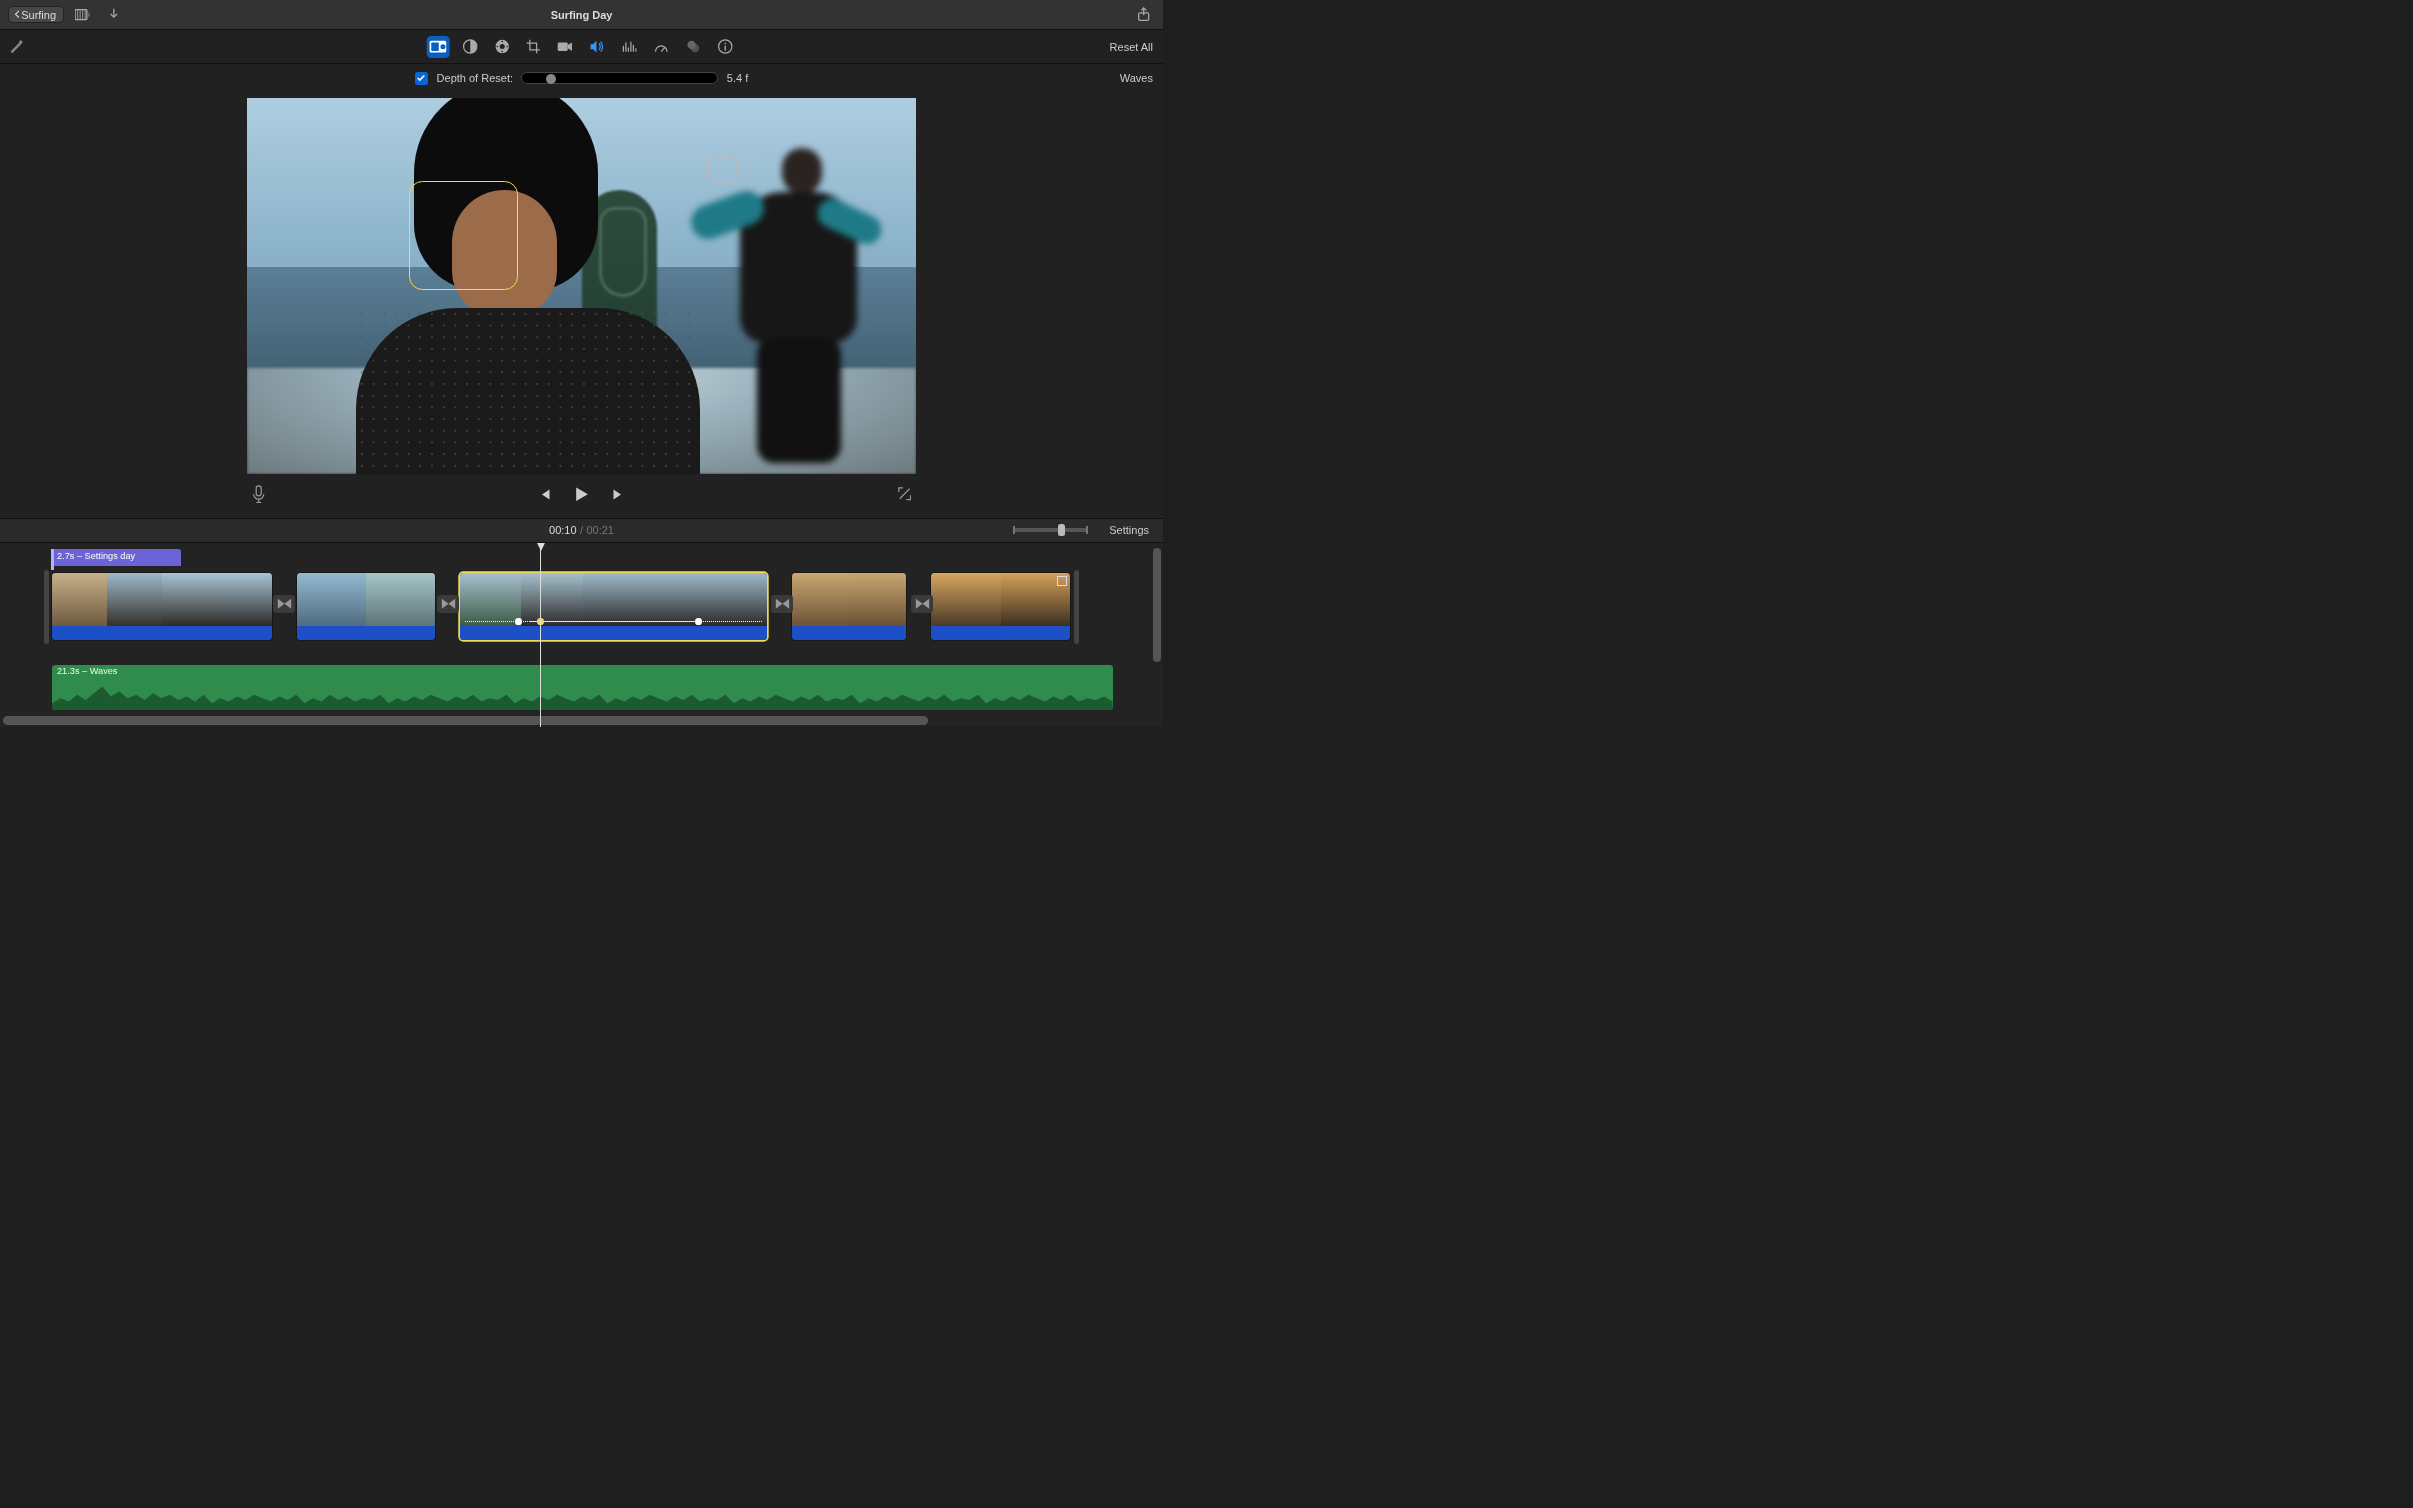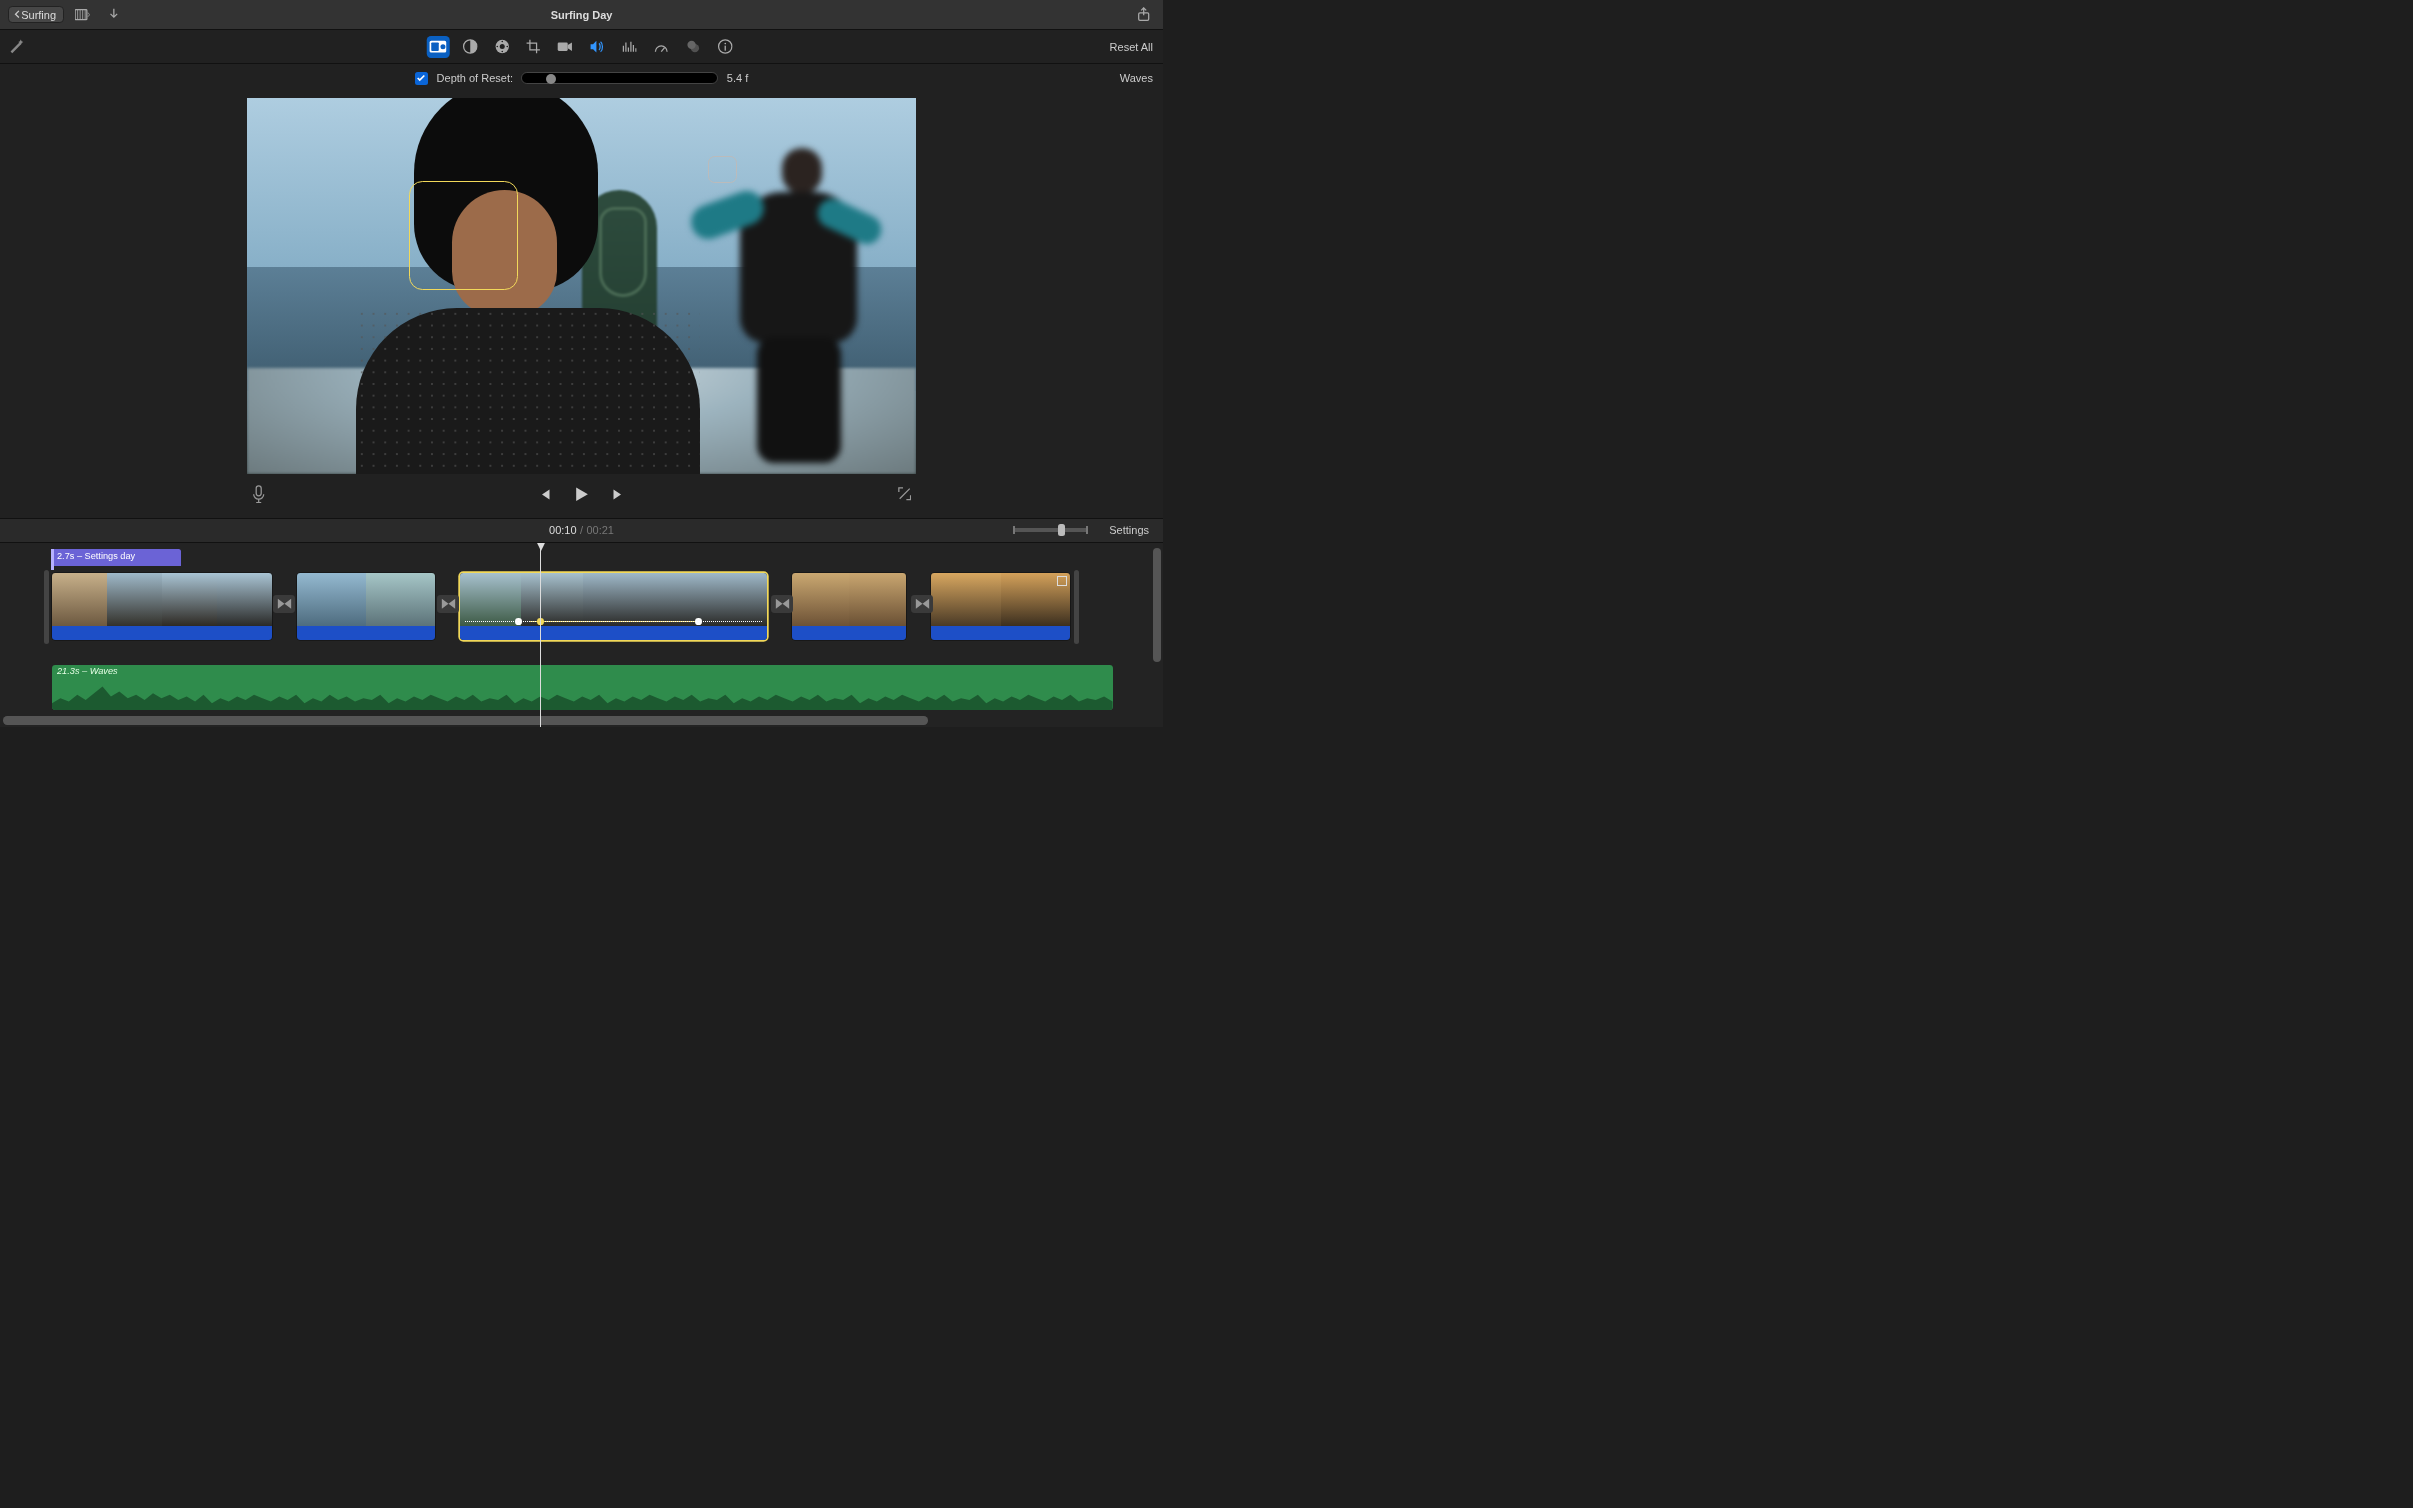--- a/index.html
+++ b/index.html
@@ -105,21 +105,21 @@
     .t3 span:nth-child(3){background:linear-gradient(180deg,#9fb9c9,#2a2a28);}
     .t3 span:nth-child(4){background:linear-gradient(180deg,#9fb9c9,#2a2a28);}
     .t3 span:nth-child(5){background:linear-gradient(180deg,#9fb9c9,#2a2a28);}
     .t4 span:nth-child(1){background:linear-gradient(180deg,#caa871,#6d5236);}
     .t4 span:nth-child(2){background:linear-gradient(180deg,#c9a670,#6a5034);}
     .t5 span:nth-child(1){background:linear-gradient(180deg,#d8a760,#4a3a26);}
     .t5 span:nth-child(2){background:linear-gradient(180deg,#d4a15a,#3c2f1f);}
     .t5 .endcap { position:absolute; top:3.4px; right:3.4px; width:10px; height:10px; border:1.7px solid #ddd; }
 
     .audio-track { position: absolute; top: 122px; left: 52px; right: 50px; height: 45px; background: #2f8c4c; border-radius: 3.4px; overflow: hidden; }
-    .audio-label { position: absolute; top: 1.7px; left: 5px; font-size: 9.2px; color: #e6ffe6; font-style: italic; }
+    .audio-label { position: absolute; top: 1.7px; left: 5px; font-size: 9.2px; color: #e6ffe6; }
     .wave { position: absolute; inset: 13.4px 0 0 0; }
     .wave path { fill: #1c5a30; }
 
     .h-scroll { position: absolute; bottom: 1.7px; left: 3.4px; right: 3.4px; height: 8.4px; }
     .h-thumb { position: absolute; left: 0; width: 80%; height: 100%; background: #555; border-radius: 4.2px; }
     .v-scroll { position: absolute; top: 5px; right: 1.7px; bottom: 15px; width: 8.4px; }
     .v-thumb { position: absolute; top: 0; height: 70%; width: 100%; background: #555; border-radius: 4.2px; }
   </style>
 </head>
 <body>

